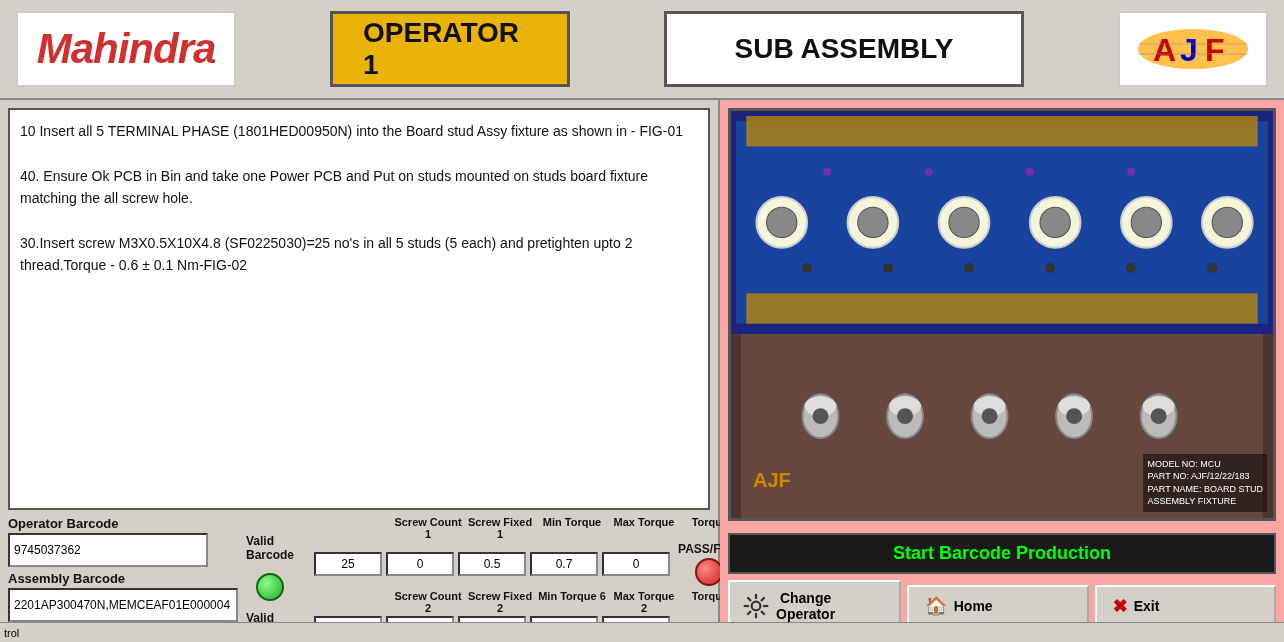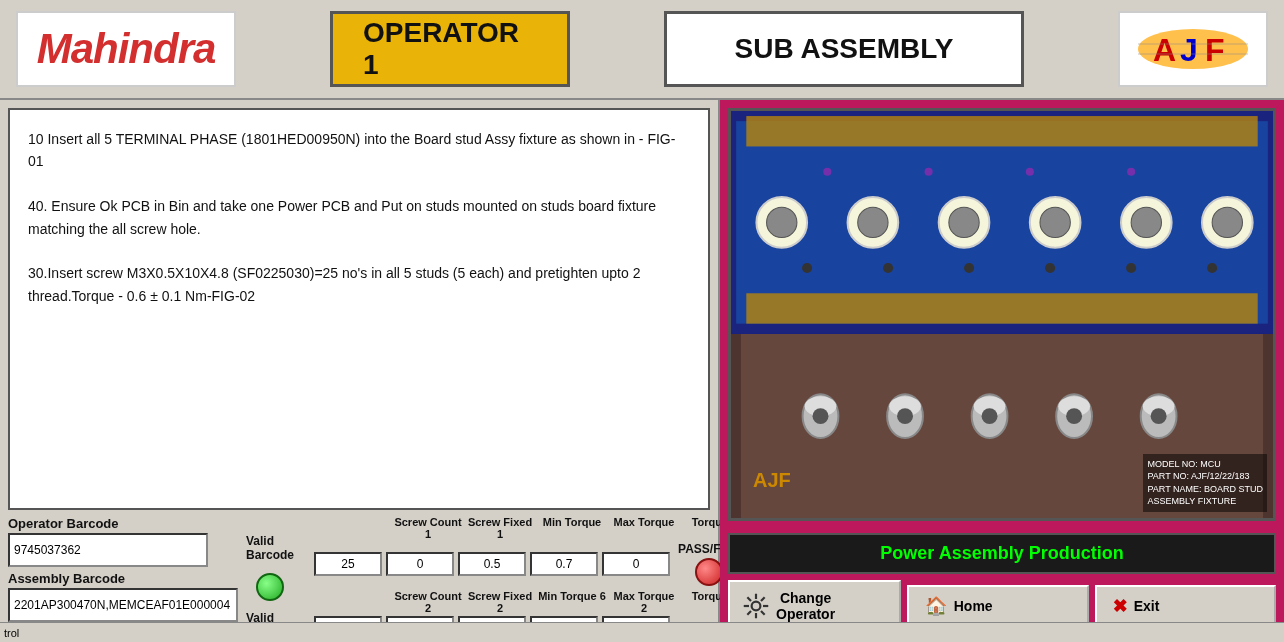--- a/index.html
+++ b/index.html
@@ -100,21 +100,21 @@
       flex-direction: column;
       background: #d4d0c8;
       border-right: 2px solid #888;
     }
 
     .instructions-area {
       flex: 1;
       background: white;
       border: 2px solid #555;
       margin: 8px 8px 0 8px;
-      padding: 18px;
+      padding: 10px;
       overflow-y: auto;
       font-size: 14px;
       line-height: 1.6;
       color: #111;
     }
 
     .barcode-group {
       display: flex;
       flex-direction: column;
       gap: 2px;
@@ -186,21 +186,21 @@
       border-radius: 50%;
       background: radial-gradient(circle at 35% 35%, #ff8888, #cc2222);
       border: 2px solid #881111;
     }
 
     
     .right-panel {
       flex: 1;
       display: flex;
       flex-direction: column;
-      background: #be185d;
+      background: #fca5a5;
     }
 
     .image-area {
       flex: 1;
       margin: 8px;
       border: 3px solid #555;
       overflow: hidden;
       background: #888;
     }
 
@@ -546,21 +546,21 @@
           <div style="position:absolute; bottom:20px; left:20px; z-index:2;">
             <svg width="60" height="35" viewBox="0 0 60 35">
               <text x="2" y="28" font-size="20" font-weight="900" fill="#cc8800" font-family="Arial">AJF</text>
             </svg>
           </div>
         </div>
       </div>
     </div>
 
     <div class="action-buttons">
-      <button class="start-production-btn">Power Assembly Production</button>
+      <button class="start-production-btn">Start Barcode Production</button>
       <div class="bottom-action-row">
         <button class="change-operator-btn">
           <svg class="gear-icon" viewBox="0 0 32 32">
             <circle cx="16" cy="16" r="5" fill="none" stroke="#333" stroke-width="2.5"></circle>
             <g stroke="#333" stroke-width="2.5" fill="none">
               <line x1="16" y1="2" x2="16" y2="8"></line>
               <line x1="16" y1="24" x2="16" y2="30"></line>
               <line x1="2" y1="16" x2="8" y2="16"></line>
               <line x1="24" y1="16" x2="30" y2="16"></line>
               <line x1="6.1" y1="6.1" x2="10.3" y2="10.3"></line>

